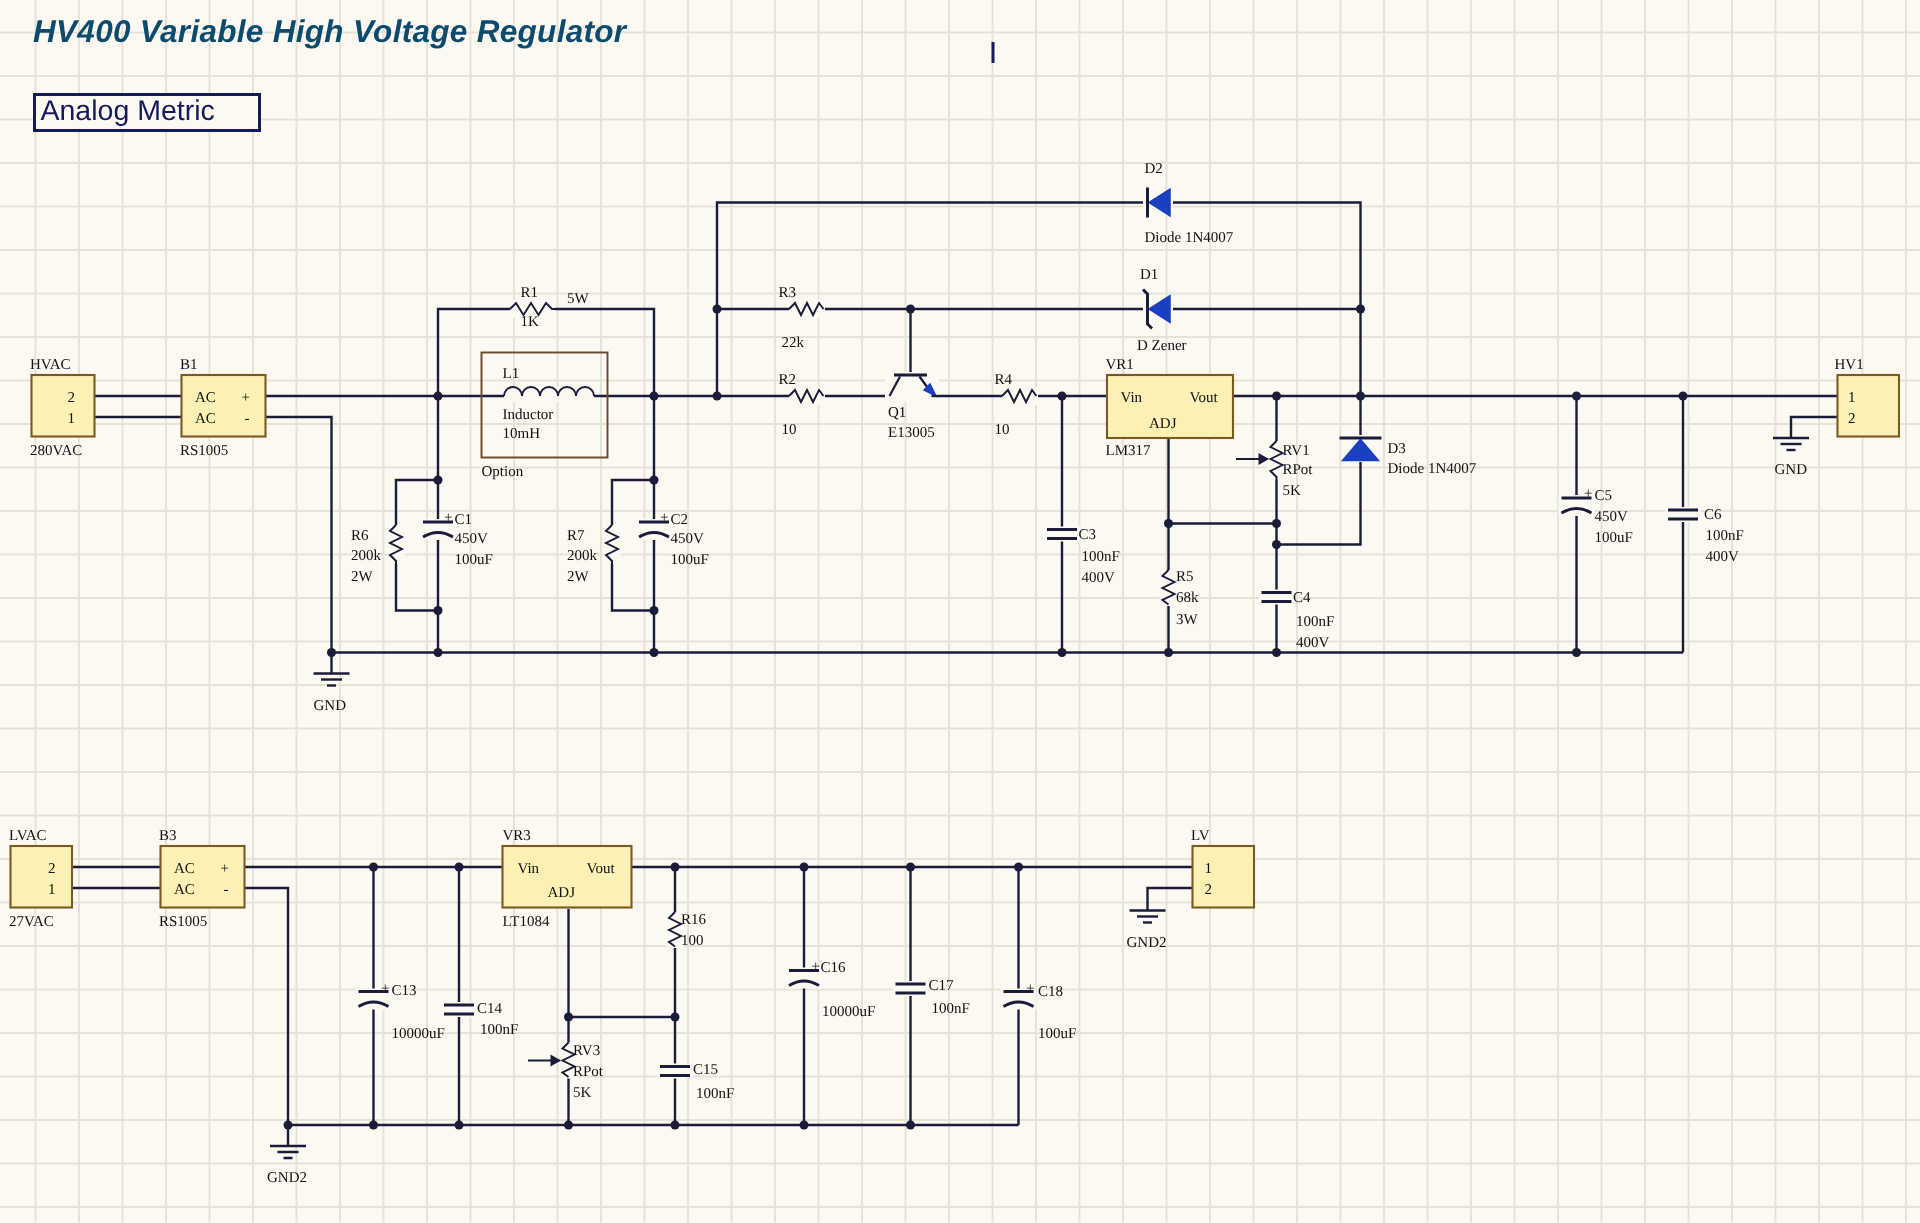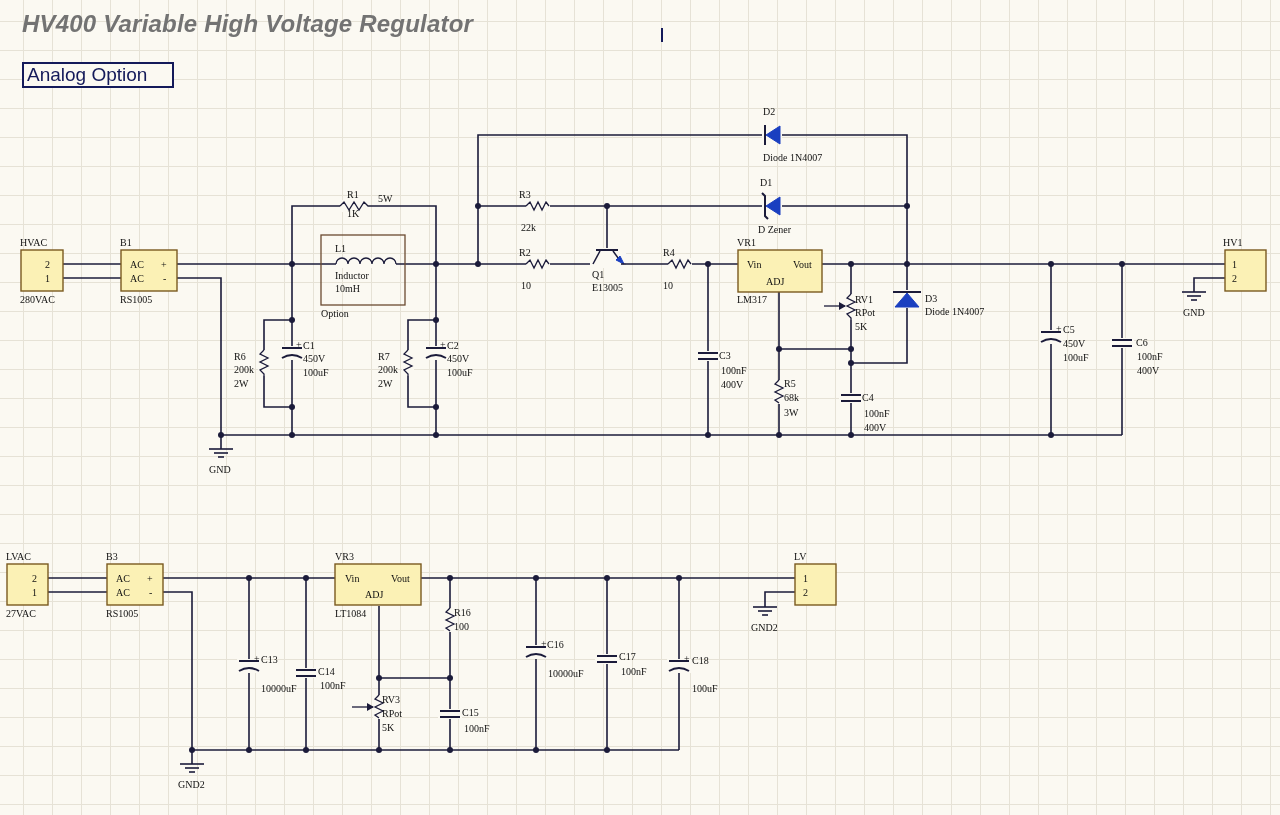--- a/index.html
+++ b/index.html
@@ -9,21 +9,21 @@
     background-image:
       linear-gradient(to right, #e6e2d6 1px, transparent 1px),
       linear-gradient(to bottom, #e6e2d6 1px, transparent 1px);
     background-size:29px 29px;
     background-position:-6px -8px;
     font-family:"Liberation Serif", serif;
   }
   #title {
     position:absolute; left:22px; top:10px;
     font-family:"Liberation Sans", sans-serif; font-weight:bold; font-style:italic;
-    font-size:24px; color:#737373; letter-spacing:0.2px;
+    font-size:21px; color:#0c4a6e; letter-spacing:0.2px;
   }
   #title-cursor { position:absolute; left:661px; top:28px; width:2px; height:14px; background:#141a5a; }
   #subtitle {
     position:absolute; left:22px; top:62px; width:152px; height:26px;
     border:2px solid #141a5a; box-sizing:border-box;
     font-family:"Liberation Sans", sans-serif; font-size:19px; color:#141a5a;
     line-height:22px; padding-left:3px; background:#fbf9f2;
   }
   svg#schem { position:absolute; left:0; top:0; }
   .w { stroke:#1b1b3a; stroke-width:1.6; fill:none; }
@@ -33,21 +33,21 @@
   .dot { fill:#1b1b3a; }
   .diode { fill:#1a3fc0; stroke:#1a3fc0; }
   .res { stroke:#1b1b3a; stroke-width:1.3; fill:none; }
   .cap { stroke:#1b1b3a; stroke-width:2; fill:none; }
 </style>
 </head>
 <body>
 
 <div id="title">HV400 Variable High Voltage Regulator</div>
 <div id="title-cursor"></div>
-<div id="subtitle">Analog Option</div>
+<div id="subtitle">Analog Metric</div>
 
 <svg id="schem" width="1280" height="815">
   <defs>
     <symbol id="gnd" viewBox="0 0 24 14" overflow="visible">
       <line x1="0" y1="0" x2="24" y2="0" stroke="#1b1b3a" stroke-width="1.6"></line>
       <line x1="5" y1="4" x2="19" y2="4" stroke="#1b1b3a" stroke-width="1.6"></line>
       <line x1="9" y1="8" x2="15" y2="8" stroke="#1b1b3a" stroke-width="1.6"></line>
     </symbol>
   </defs>
 

